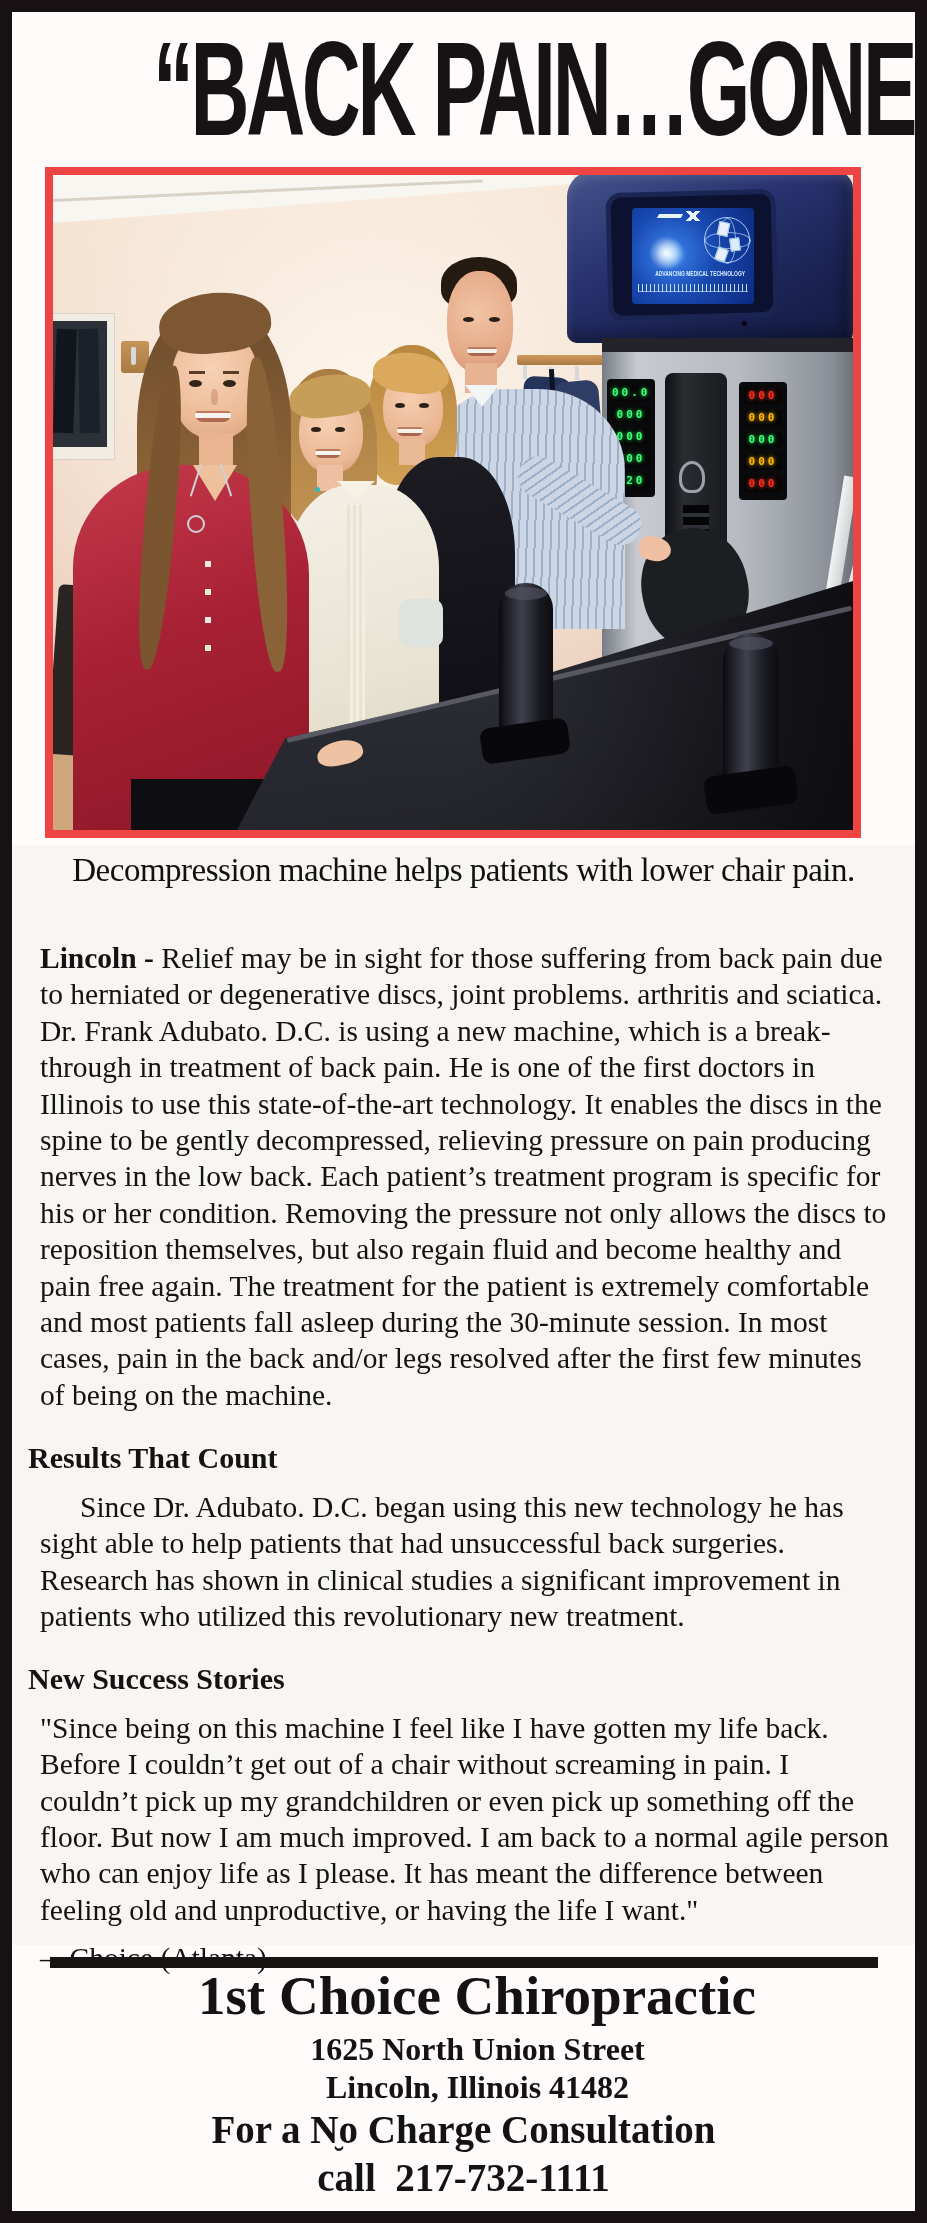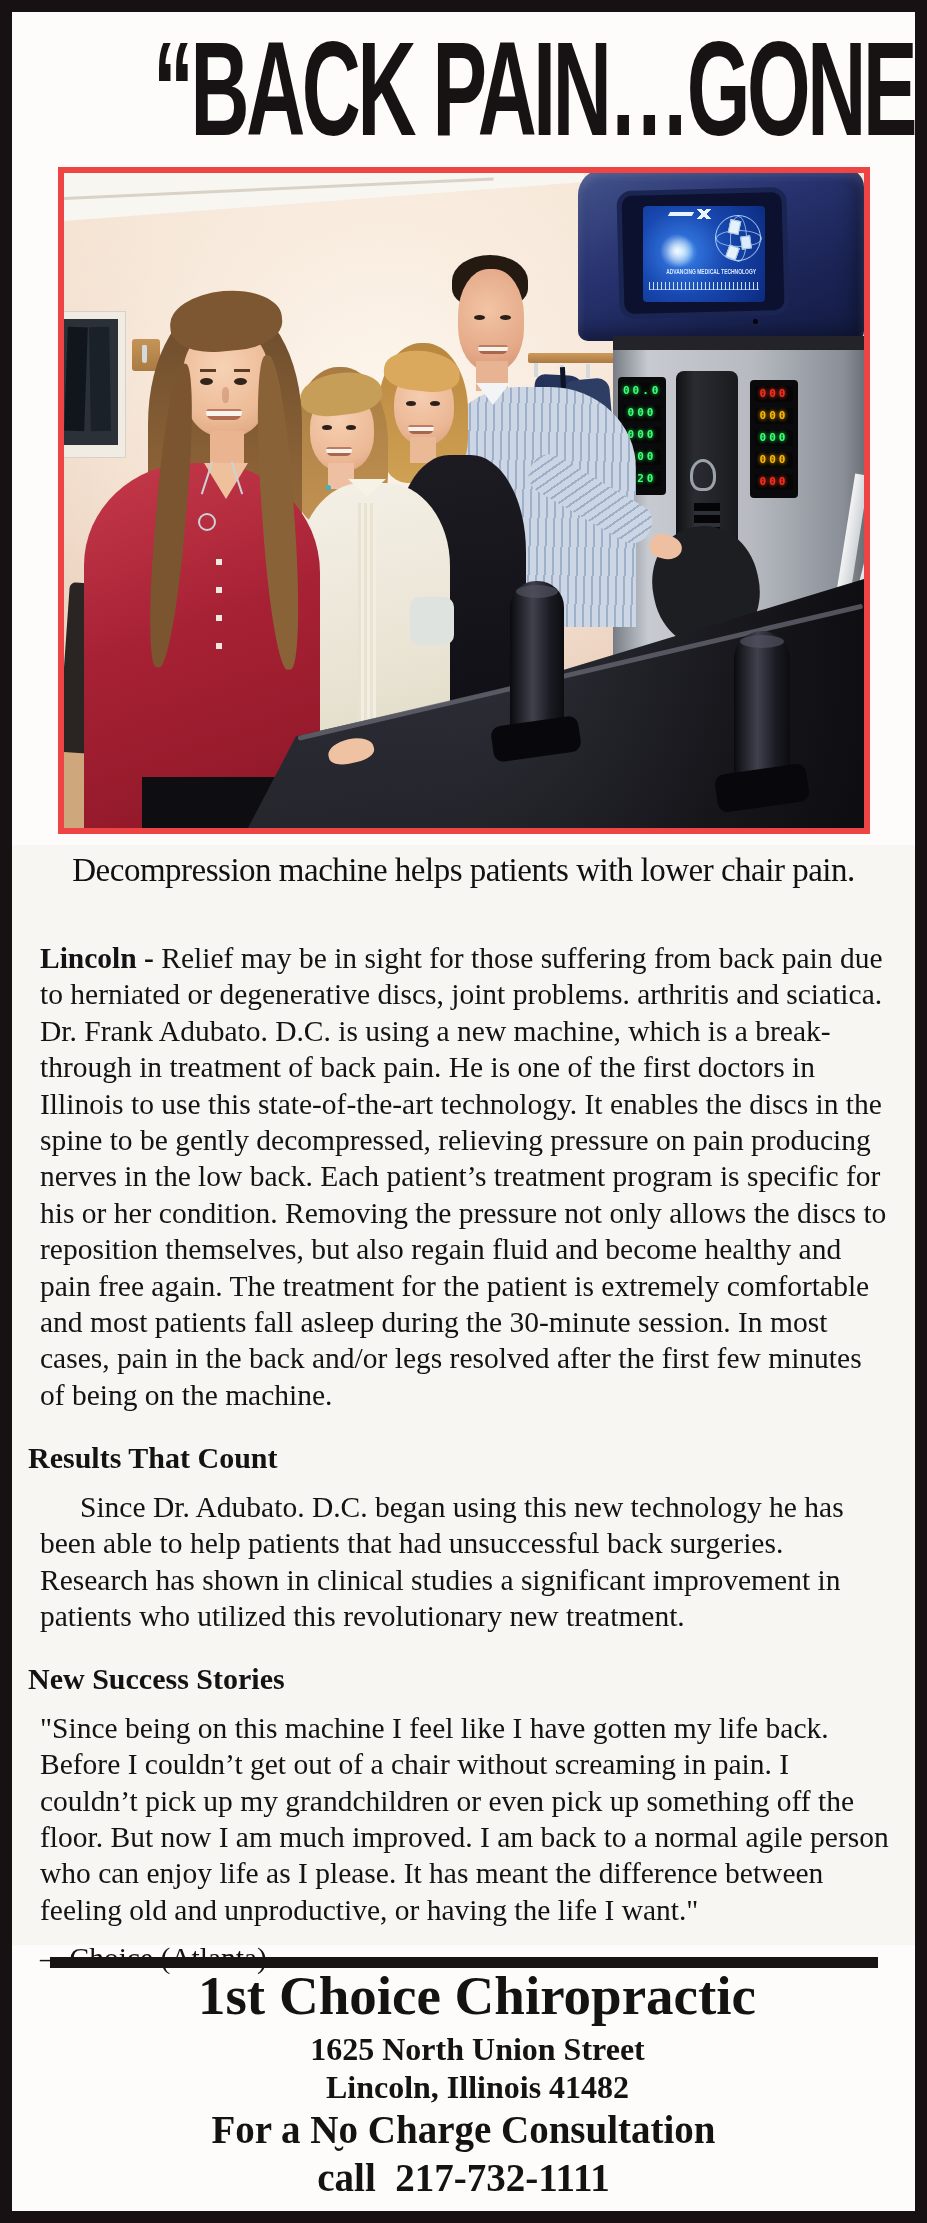--- a/index.html
+++ b/index.html
@@ -3,22 +3,22 @@
 <meta charset="utf-8">
 <style>
   html,body{margin:0;padding:0;background:#ffffff;}
   .ad{position:relative;width:927px;height:2223px;background:#fdfcfa;overflow:hidden;
       font-family:"Liberation Serif",serif;color:#141212;}
   .frame{position:absolute;inset:0;border:12px solid #181113;z-index:60;pointer-events:none;}
   .tint{position:absolute;left:12px;right:12px;top:845px;height:1100px;background:#f7f6f3;}
   .headline{position:absolute;top:22px;left:0;right:0;text-align:center;
     font-family:"Liberation Sans",sans-serif;font-weight:700;font-size:122px;line-height:1;
     letter-spacing:-5px;color:#171314;white-space:nowrap;transform:scale(.67,1.1);transform-origin:50% 0;}
-  .photo-frame{position:absolute;left:58px;top:167px;width:800px;height:655px;
-    border:6px solid #ef4444;background:#ef4444;}
+  .photo-frame{position:absolute;left:45px;top:167px;width:800px;height:655px;
+    border:8px solid #ef4444;background:#ef4444;}
   .scene{position:absolute;inset:0;overflow:hidden;}
   .scene div{position:absolute;}
   .caption{position:absolute;top:852px;left:0;right:0;text-align:center;
     font-size:33px;letter-spacing:-.5px;color:#121010;}
   .article{position:absolute;left:28px;top:928px;width:874px;font-size:29.5px;line-height:36.4px;}
   .article p{margin:12px;}
   .article h3{margin:27px 0 0 0;font-size:30px;line-height:36.4px;}
   .article .indent{text-indent:40px;}
   .f{position:absolute;left:0;right:0;text-align:center;font-weight:700;}
   .rule{position:absolute;left:50px;top:1957px;width:828px;height:11px;background:#191414;}
@@ -155,21 +155,21 @@
       <div style="left:676px;top:462px;width:44px;height:13px;border-radius:50%;background:#515160;opacity:.7;z-index:9;"></div>
       <div style="left:652px;top:596px;width:92px;height:38px;background:#08080c;border-radius:10px;transform:rotate(-8deg);z-index:9;"></div>
     </div>
   </div>
 
   <div class="caption">Decompression machine helps patients with lower chair pain.</div>
 
   <div class="article">
     <p><b>Lincoln -</b> <span>Relief may be in sight for those suffering from back pain due to herniated or degenerative discs, joint problems. arthritis and sciatica. Dr. Frank Adubato. D.C. is using a new machine, which is a break-through in treatment of back pain. He is one of the first doctors in Illinois to use this state-of-the-art technology. It enables the discs in the spine to be gently decompressed, relieving pressure on pain producing nerves in the low back. Each patient’s treatment program is specific for his or her condition. Removing the pressure not only allows the discs to reposition themselves, but also regain fluid and become healthy and pain free again. The treatment for the patient is extremely comfortable and most patients fall asleep during the 30-minute session. In most cases, pain in the back and/or legs resolved after the first few minutes of being on the machine.</span></p>
     <h3>Results That Count</h3>
-    <p class="indent">Since Dr. Adubato. D.C. began using this new technology he has been able to help patients that had unsuccessful back surgeries. Research has shown in clinical studies a significant improvement in patients who utilized this revolutionary new treatment.</p>
+    <p class="indent">Since Dr. Adubato. D.C. began using this new technology he has sight able to help patients that had unsuccessful back surgeries. Research has shown in clinical studies a significant improvement in patients who utilized this revolutionary new treatment.</p>
     <h3>New Success Stories</h3>
     <p>"Since being on this machine I feel like I have gotten my life back. Before I couldn’t get out of a chair without screaming in pain. I couldn’t pick up my grandchildren or even pick up something off the floor. But now I am much improved. I am back to a normal agile person who can enjoy life as I please. It has meant the difference between feeling old and unproductive, or having the life I want."</p>
     <p>—Choice (Atlanta)</p>
   </div>
 
   <div class="rule"></div>
   <div class="f biz">1st Choice Chiropractic</div>
   <div class="f addr" style="top:2031px;">1625 North Union Street</div>
   <div class="f addr" style="top:2069px;">Lincoln, Illinois 41482</div>
   <div class="f consult" style="top:2108px;">For a No Charge Consultation</div>

